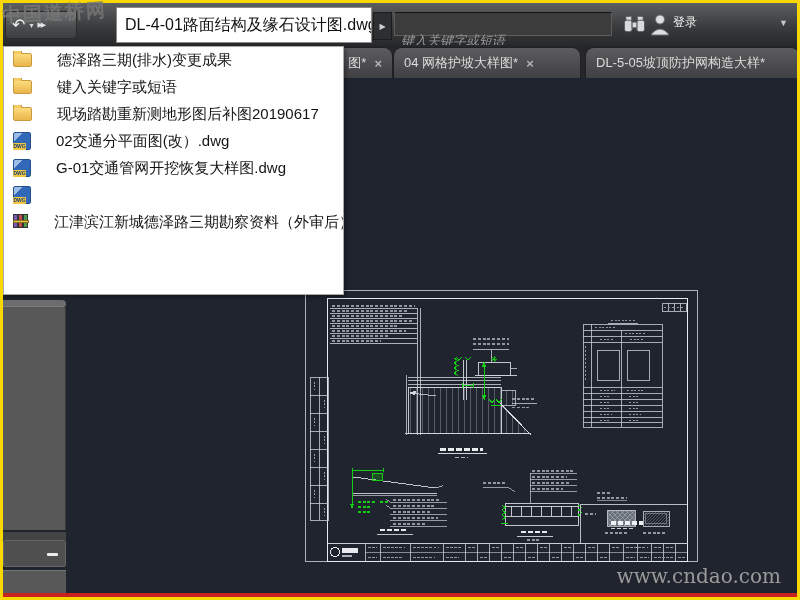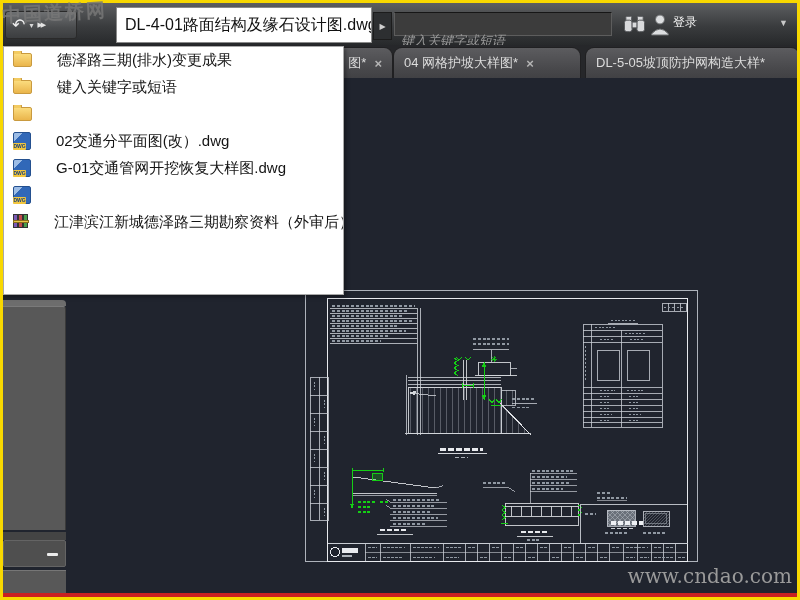--- a/index.html
+++ b/index.html
@@ -74,21 +74,21 @@
   .ico-rar{width:16px;height:16px;}
   .ico-rar i{position:absolute;top:1px;height:14px;width:5px;border:1px solid #333;box-sizing:border-box;}
   .ico-rar i:nth-child(1){left:0;background:#7a5ab5;}
   .ico-rar i:nth-child(2){left:5px;background:#c14a4a;}
   .ico-rar i:nth-child(3){left:10px;background:#4a9e4a;}
   .ico-rar b{position:absolute;left:0;top:7px;width:16px;height:3px;background:#e8c84a;border:1px solid #8a6d1d;box-sizing:border-box;}
 
   
   #wm-tl{position:absolute;left:2px;top:0px;z-index:400;font-family:"DejaVu Serif",serif;
     font-size:19px;font-weight:bold;color:#777;opacity:.85;letter-spacing:2px;transform:rotate(-3deg);}
-  #wm-br{position:absolute;right:5px;bottom:9px;font-family:"DejaVu Serif",serif;
+  #wm-br{position:absolute;right:16px;bottom:9px;font-family:"DejaVu Serif",serif;
     font-size:20px;color:#9a9a9a;z-index:40;}
   #redstrip{position:absolute;left:0;bottom:0;width:100%;height:4px;background:#c92020;z-index:250;}
 </style>
 </head>
 <body>
 
 <div id="app">
 
   <div id="titlebar">
     <div class="undo-box">
@@ -476,20 +476,21 @@
     <div class="dd-item">
       <span class="ico ico-folder"></span>
       <span>德泽路三期(排水)变更成果</span>
     </div>
     <div class="dd-item">
       <span class="ico ico-folder"></span>
       <span>键入关键字或短语</span>
     </div>
     <div class="dd-item">
       <span class="ico ico-folder"></span>
+      <span>现场踏勘重新测地形图后补图20190617</span>
     </div>
     <div class="dd-item">
       <span class="ico ico-dwg">
           <span class="dwg-badge">DWG</span>
         </span>
       <span>02交通分平面图(改）.dwg</span>
     </div>
     <div class="dd-item">
       <span class="ico ico-dwg">
           <span class="dwg-badge">DWG</span>

